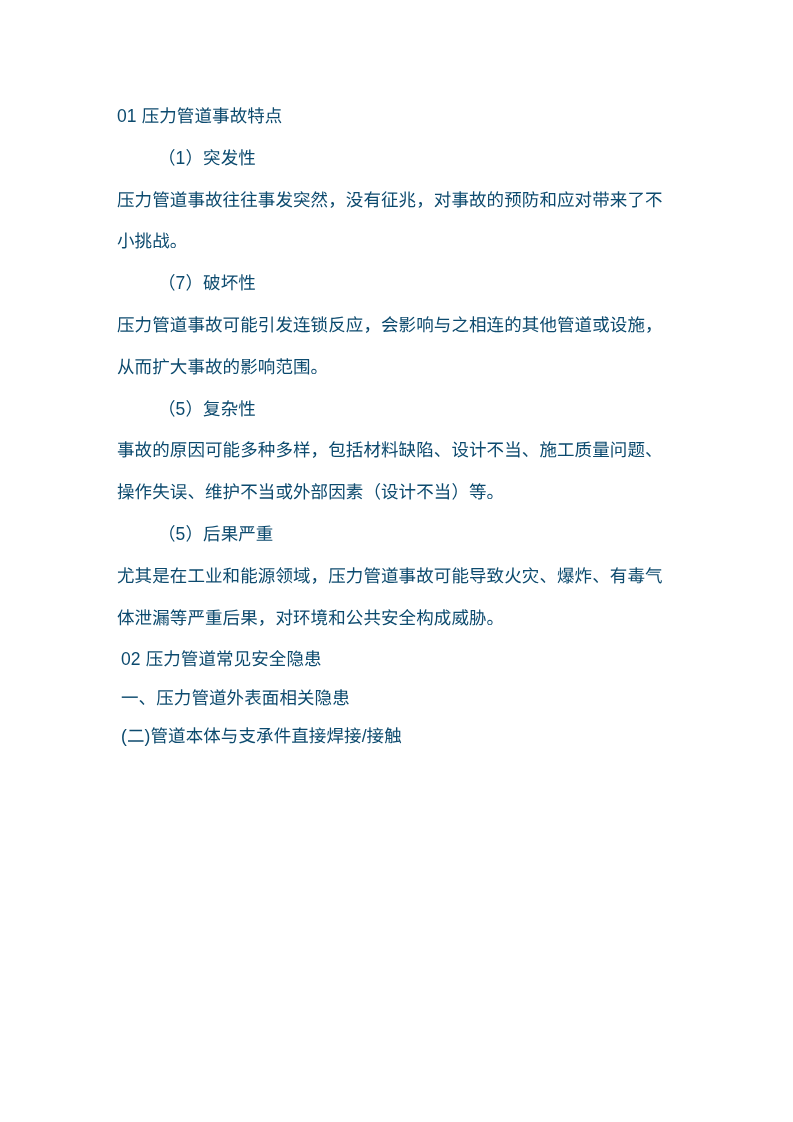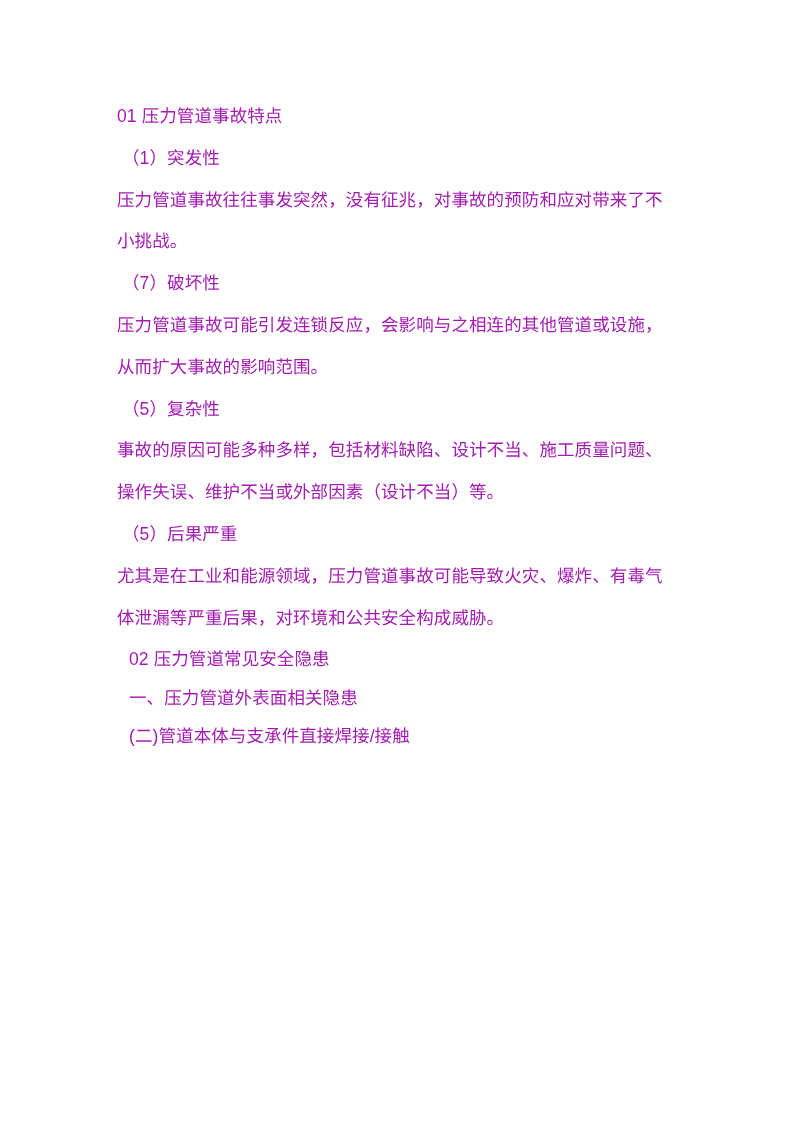--- a/index.html
+++ b/index.html
@@ -21,42 +21,43 @@
     box-sizing: border-box;
   }
   .doc-body {
     position: absolute;
     left: 117px;
     top: 96px;
     width: 562px;
   }
   
   .block {
-    color: #a21caf;
+    color: #0c4a6e;
     font-size: 17.5px;
     font-weight: 400;
     text-align: left;
     word-break: break-all;
     white-space: normal;
   }
   
   .loose {
     line-height: 41.8px;
     margin: 0 0 0 0;
     letter-spacing: 0.1px;
   }
   
   .tight {
     line-height: 37.2px;
-    margin: 0 0 0 12px;
+    margin: 0 0 0 4px;
     letter-spacing: 0.1px;
   }
   
   .indent {
     padding-left: 5px;
+    margin-left: 36px;
   }
   .spacer-sm { height: 2px; }
   .spacer-xs { height: 1px; }
 </style>
 </head>
 <body>
 
 <div class="page">
   <div class="doc-body">
 

